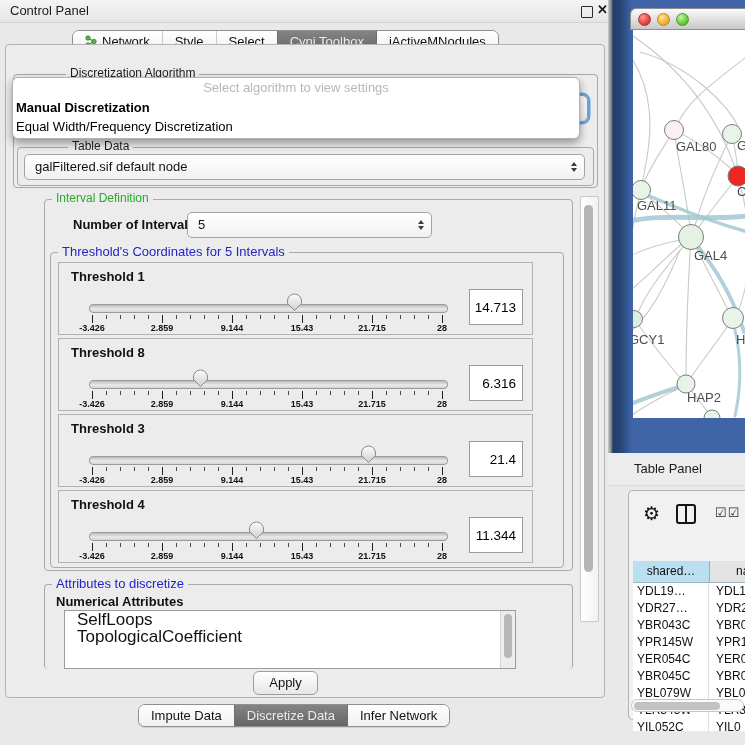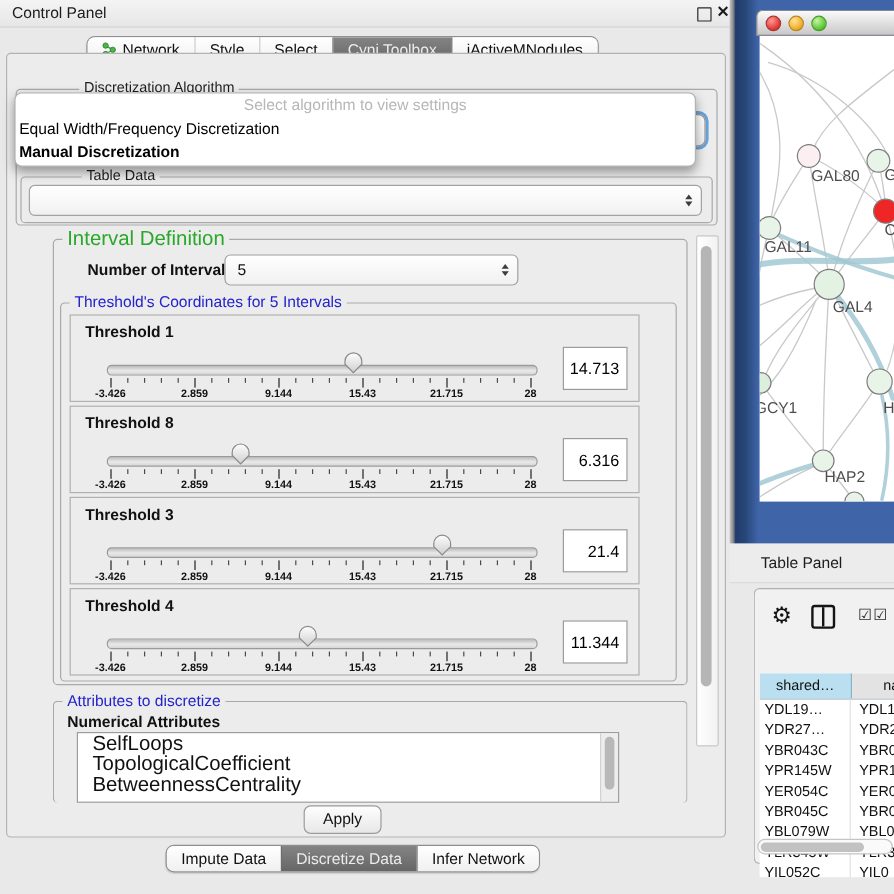--- a/index.html
+++ b/index.html
@@ -20,21 +20,21 @@
   .segctl .seg:first-child{border-left:none;}
   .segctl .seg.sel{background:linear-gradient(#848484,#666666);color:#ececec;border-left-color:#6d6d6d;justify-content:center;}
   .segctl .seg.sel + .seg{border-left-color:#6d6d6d;}
   #top-tabs{left:72px;top:30px;}
   #bottom-tabs{left:138px;top:704px;}
   #content-panel{left:5px;top:44px;width:598px;height:652px;background:#ececec;
     border:1px solid #b3b3b3;border-radius:4px;}
   .group{position:absolute;border:1px solid #a9a9a9;border-radius:4px;}
   .gtitle{position:absolute;background:#ececec;padding:0 4px;font-size:12px;line-height:13px;}
   .gtitle.black{color:#1e1e1e;margin-left:44px;}
-  .gtitle.green{color:#2aa82a;font-size:17px;}
+  .gtitle.green{color:#2aa82a;font-size:12px;}
   .gtitle.blue{color:#2323cb;font-size:13px;}
   #disc-group{left:13px;top:74px;width:583px;height:112px;}
   #disc-title{left:22px;top:67px;}
   
   #algo-combo-frag{left:470px;top:95px;width:116px;height:25px;border-radius:6px;
     background:linear-gradient(#ffffff,#eeeeee);border:1px solid #9a9a9a;
     box-shadow:0 0 0 2.5px #66a3d9;z-index:5;}
   .stepper{position:absolute;right:7px;top:50%;transform:translateY(-50%);
     display:flex;flex-direction:column;align-items:center;gap:2px;}
   .arr-up{width:0;height:0;border-left:3.5px solid transparent;border-right:3.5px solid transparent;
@@ -165,28 +165,29 @@
 <div class="abs" id="algo-combo-frag">
   <div class="stepper">
     <div class="arr-up"></div>
       <div class="arr-dn"></div>
   </div>
 </div>
 
 <div class="abs" id="algo-popup">
   <div class="ph">Select algorithm to view settings</div>
   <div id="algo-options">
+      <div class="opt hl">Manual Discretization</div>
       <div class="opt">Equal Width/Frequency Discretization</div>
-      <div class="opt hl">Manual Discretization</div>
     </div>
 </div>
 
 <div class="abs group" id="tabledata-group"></div>
 <div class="gtitle black abs" id="tabledata-title">Table Data</div>
 <div class="combo abs" id="tabledata-combo">
+  <div class="ctext">galFiltered.sif default node</div>
   <div class="stepper">
     <div class="arr-up"></div>
       <div class="arr-dn"></div>
   </div>
 </div>
 
 <div class="abs" id="vscroll-track">
   <div class="abs" id="vscroll-thumb"></div>
 </div>
 
@@ -390,21 +391,20 @@
     </div>
   </div>
 
 <div class="abs group" id="attrs-group"></div>
 <div class="gtitle blue abs" id="attrs-title">Attributes to discretize</div>
 <div class="abs" id="attrs-list-title">Numerical Attributes</div>
 <div class="abs" id="attrs-list">
   <div id="attrs-items">
       <div class="attr-item">SelfLoops</div>
       <div class="attr-item">TopologicalCoefficient</div>
-      <div class="attr-item">BetweennessCentrality</div>
     </div>
   <div id="attrs-sb">
     <div id="attrs-sb-thumb"></div>
   </div>
 </div>
 
 <div class="abs" id="apply-btn">Apply</div>
 
 <div class="abs segctl" id="bottom-tabs">
     <div class="seg">

